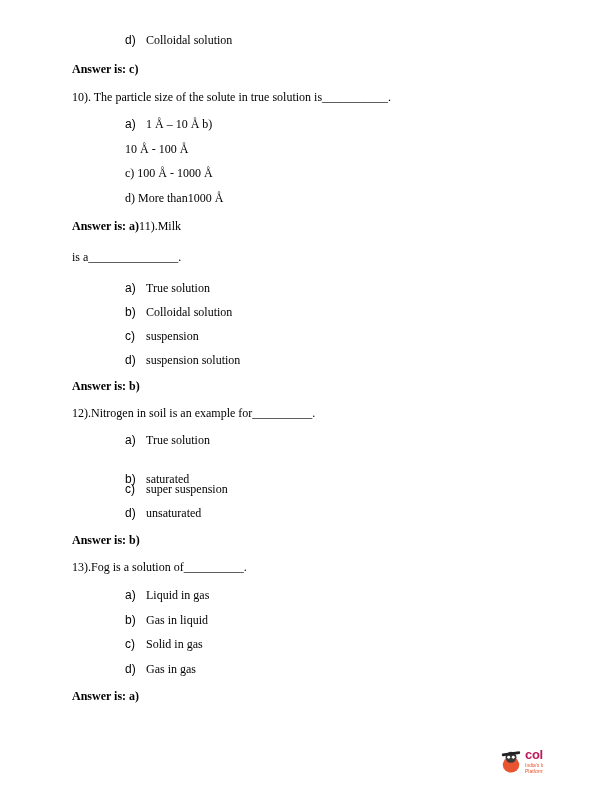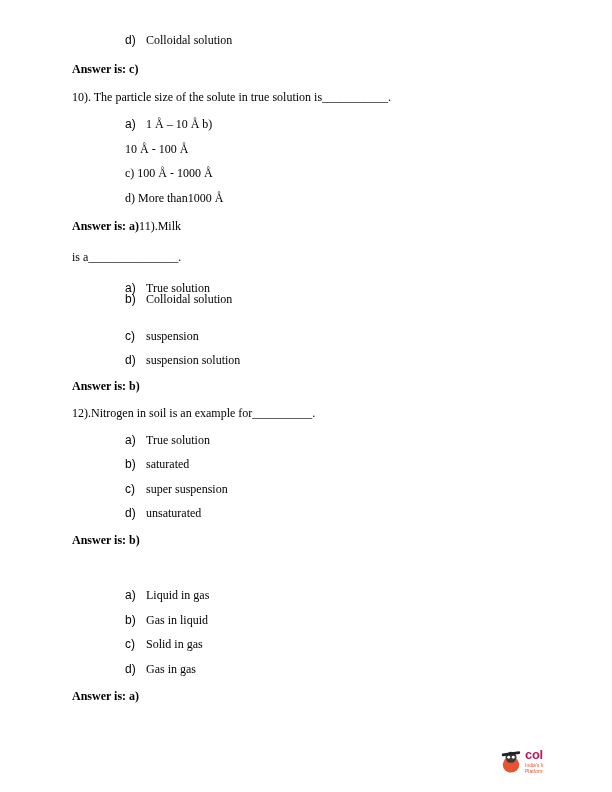--- a/index.html
+++ b/index.html
@@ -75,49 +75,50 @@
 
   <div class="line q" style="top:219px">
     <span class="bold">Answer is: a)</span><span class="gap-left">11).Milk</span>
   </div>
 
   <div class="line q" style="top:250px">is a_______________.</div>
 
   <div class="line opt" style="top:281px">
     <span class="marker">a)</span><span>True solution</span>
   </div>
-  <div class="line opt" style="top:292px">
+  <div class="line opt" style="top:305px">
     <span class="marker">b)</span><span>Colloidal solution</span>
   </div>
   <div class="line opt" style="top:329px">
     <span class="marker">c)</span><span>suspension</span>
   </div>
   <div class="line opt" style="top:353px">
     <span class="marker">d)</span><span>suspension solution</span>
   </div>
 
   <div class="line q bold" style="top:379px">Answer is: b)</div>
 
   <div class="line q" style="top:406px">12).Nitrogen in soil is an example for__________.</div>
 
   <div class="line opt" style="top:433px">
     <span class="marker">a)</span><span>True solution</span>
   </div>
-  <div class="line opt" style="top:457px">
+  <div class="line opt" style="top:472px">
     <span class="marker">b)</span><span>saturated</span>
   </div>
   <div class="line opt" style="top:482px">
     <span class="marker">c)</span><span>super suspension</span>
   </div>
   <div class="line opt" style="top:506px">
     <span class="marker">d)</span><span>unsaturated</span>
   </div>
 
   <div class="line q bold" style="top:533px">Answer is: b)</div>
 
+  <div class="line q" style="top:560px">13).Fog is a solution of__________.</div>
 
   <div class="line opt" style="top:588px">
     <span class="marker">a)</span><span>Liquid in gas</span>
   </div>
   <div class="line opt" style="top:613px">
     <span class="marker">b)</span><span>Gas in liquid</span>
   </div>
   <div class="line opt" style="top:637px">
     <span class="marker">c)</span><span>Solid in gas</span>
   </div>

